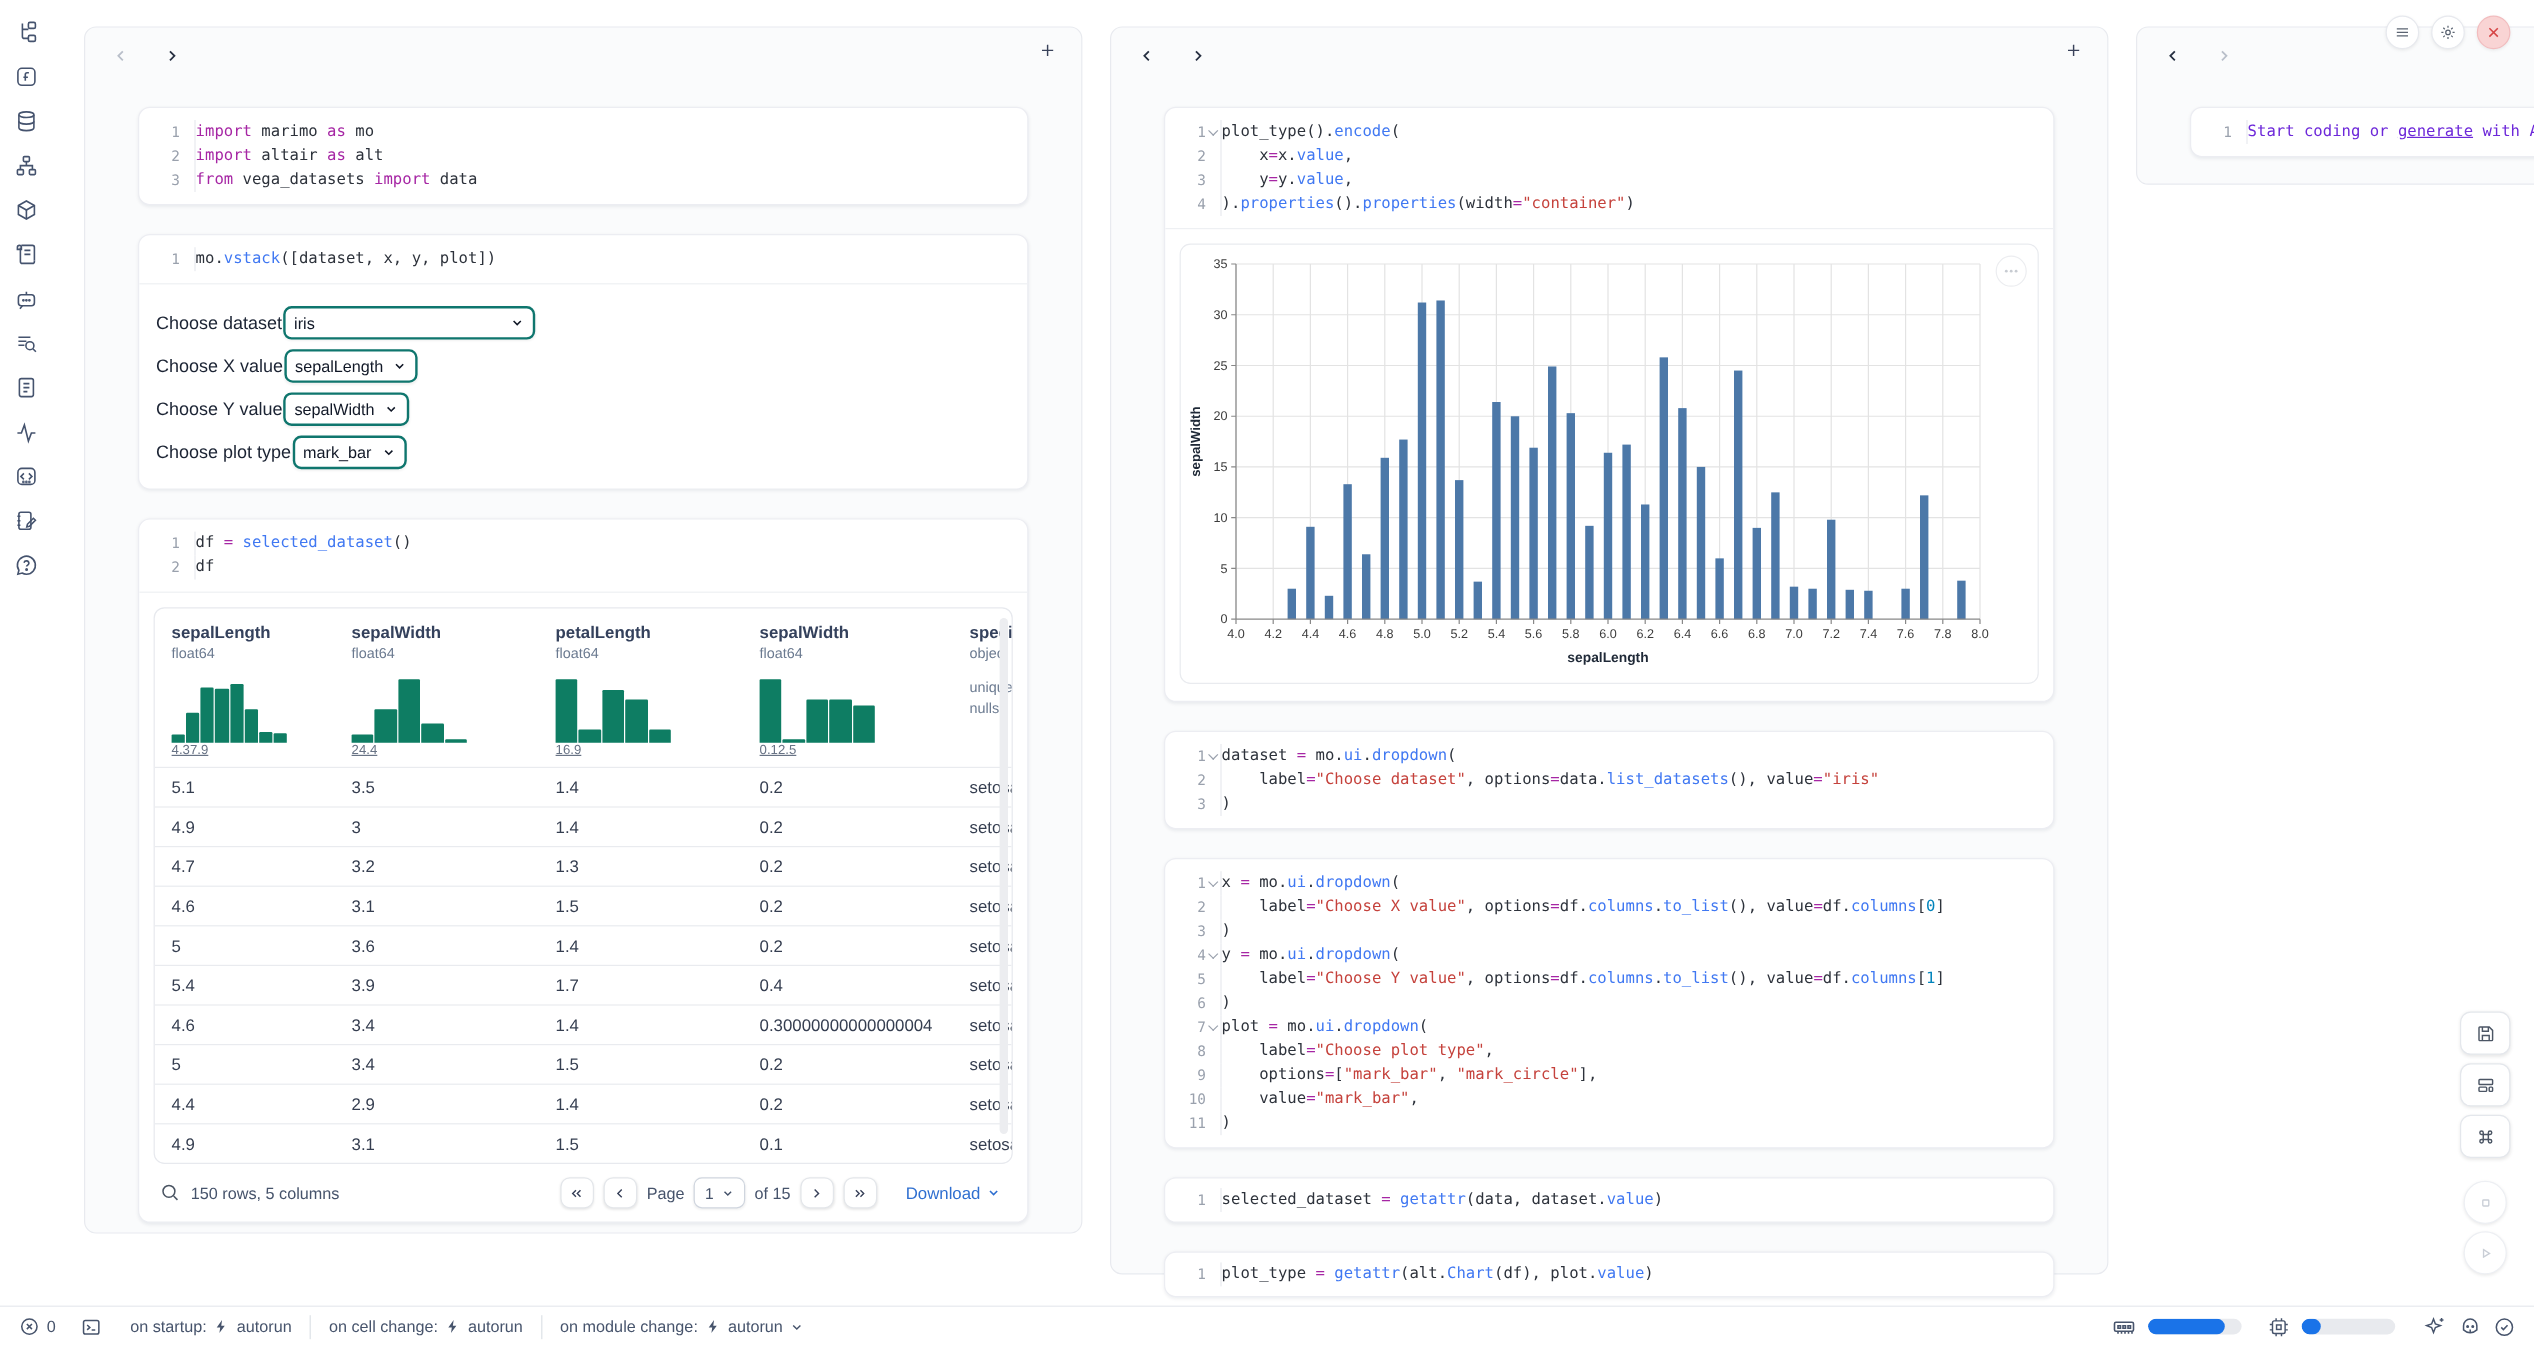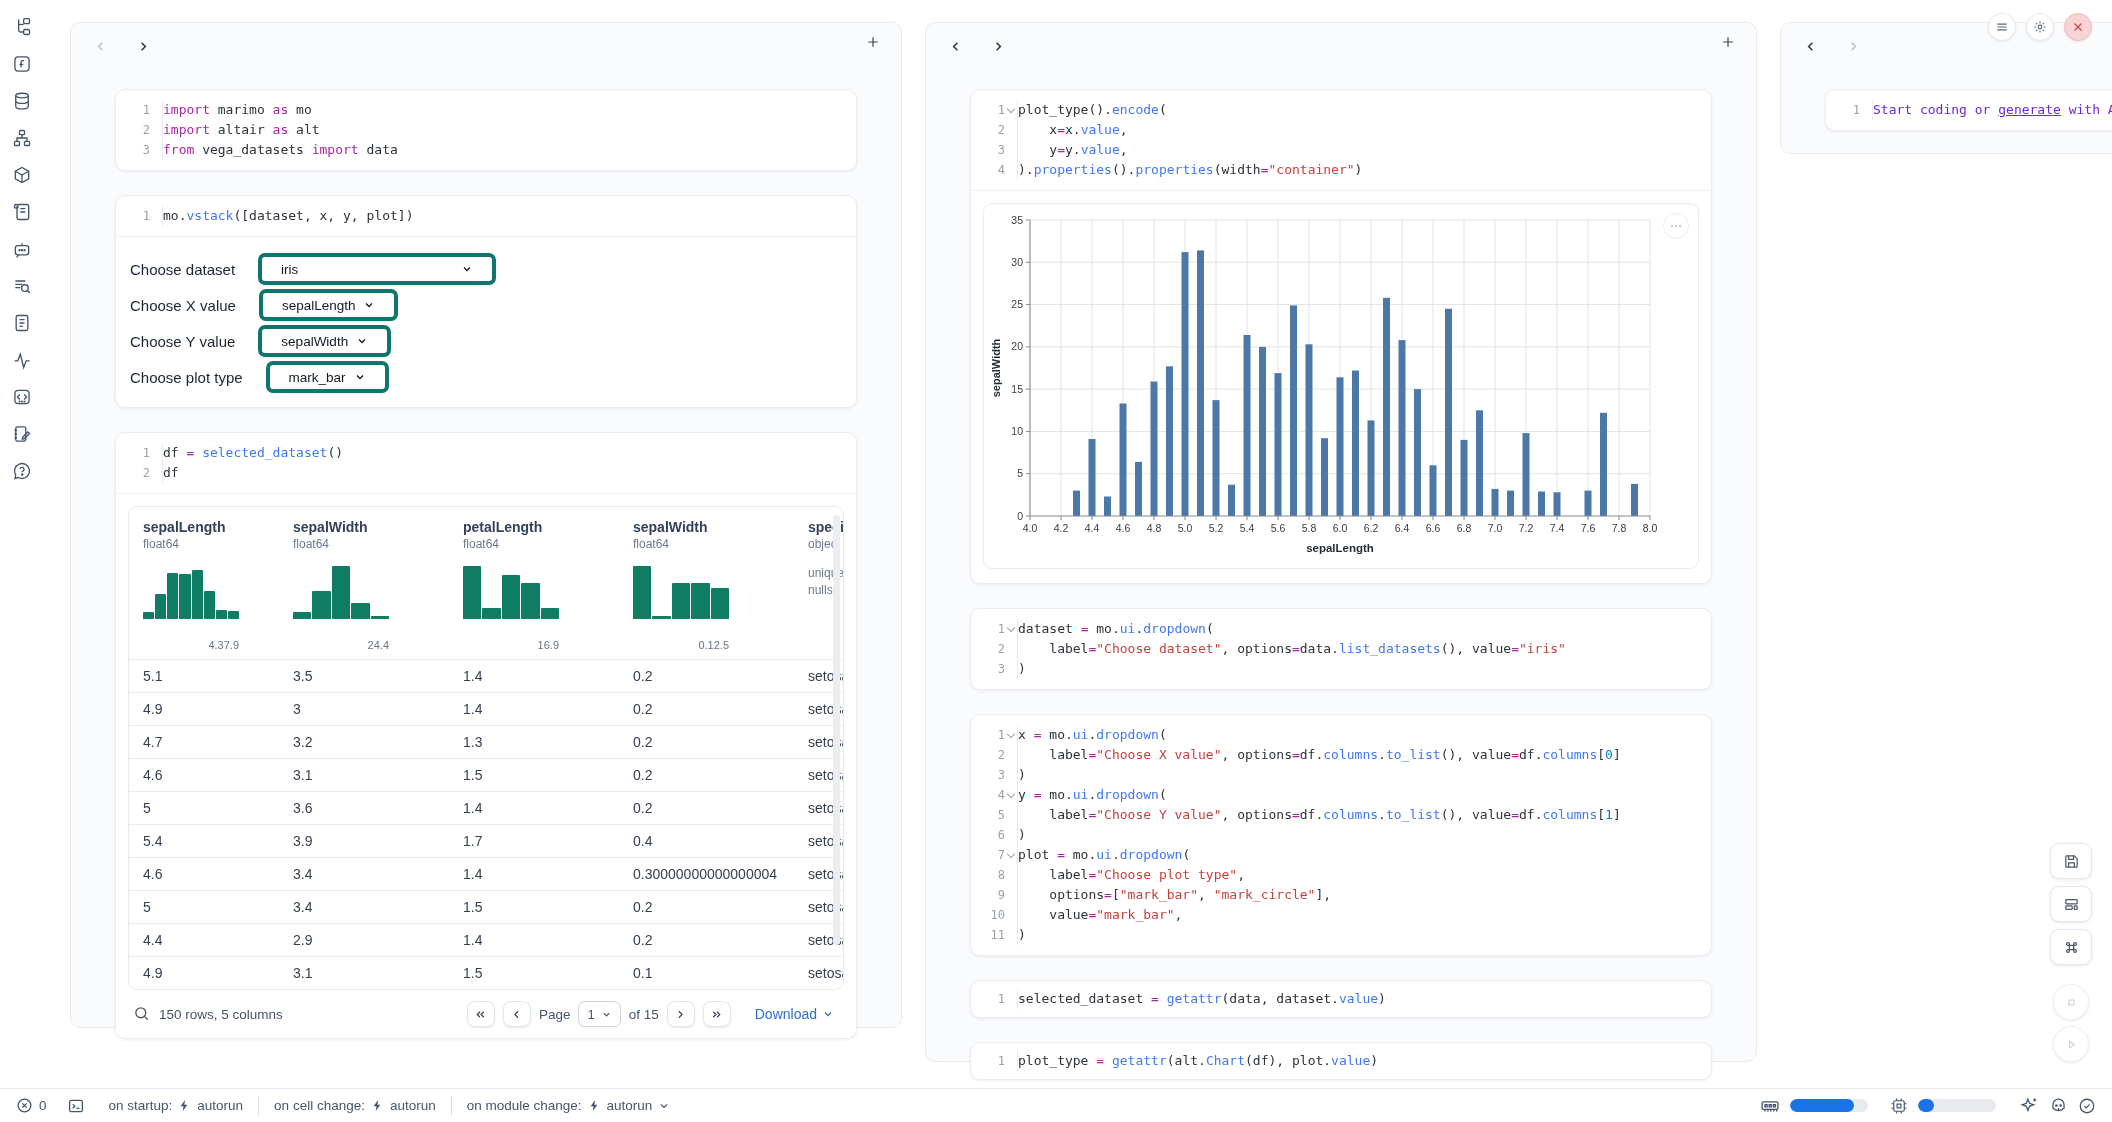--- a/index.html
+++ b/index.html
@@ -37,37 +37,37 @@
         border-right:1.4px solid #9aa1ad;border-bottom:1.4px solid #9aa1ad;transform:rotate(45deg);}
   .cl-body{border-left:1px solid #e8eaee;padding-left:0;color:#2d323b;}
   .tk-k,.tk-o{color:#a626a4;}
   .tk-f{color:#4078f2;}
   .tk-s{color:#c5423c;}
   .tk-n{color:#0184bc;}
   .out{border-top:1px solid #eef0f3;}
 
   
   .form{padding:14px 14px 12px;}
-  .form-row{display:flex;align-items:center;height:36px;gap:23px;font-size:15px;color:#1c2434;}
+  .form-row{display:flex;align-items:center;height:36px;gap:1px;font-size:15px;color:#1c2434;}
   .select{display:inline-flex;align-items:center;justify-content:space-between;gap:8px;height:24px;
-          border:4px solid #0f766e;border-radius:7px;background:#fff;padding:0 19px;
+          border:2px solid #0f766e;border-radius:7px;background:#fff;padding:0 7px;
           box-shadow:0 1px 2px rgba(0,0,0,.06);font-size:13.5px;color:#111827;cursor:pointer;}
   .select svg{width:12px;height:12px;color:#111827;}
   .select.wide{width:192px;}
 
   
   .out-table{padding:12px 12px 0;}
   .tbl{position:relative;border:1px solid #e7e9ee;border-radius:9px;overflow:hidden;background:#fff;}
   .tbl-grid{display:grid;grid-template-columns:150px 170px 170px 175px 120px;}
   .th{padding:12px 0 8px 14px;}
   .th .nm{font-size:14px;font-weight:bold;color:#34415c;}
   .th .tp{font-size:12px;color:#6b7a90;margin-top:2px;}
   .hist{display:flex;align-items:flex-end;gap:1px;width:96px;height:56px;margin-top:12px;}
   .hist i{flex:1;display:block;border-radius:1px 1px 0 0;}
-  .range{display:flex;justify-content:flex-end;width:96px;font-size:11px;color:#687385;margin-top:20px;}
+  .range{display:flex;justify-content:flex-start;width:96px;font-size:11px;color:#687385;margin-top:0;text-decoration:underline;}
   .meta{font-size:12px;color:#6b7a90;margin-top:14px;line-height:17px;white-space:nowrap;}
   .tbl-row{border-top:1px solid #e9ebef;}
   .tbl-row .td{padding-left:14px;line-height:32px;height:32px;font-size:14px;color:#353e50;white-space:nowrap;overflow:hidden;}
   .tbl-scroll{position:absolute;right:3px;top:8px;width:7px;height:430px;border-radius:4px;background:#ecedf0;}
 
   .tbl-footer{display:flex;align-items:center;height:48px;padding:0 4px;font-size:13.5px;color:#46536b;}
   .tbl-footer .search{background:none;border:0;color:#4b5563;width:18px;height:18px;padding:0;margin-right:9px;cursor:pointer;}
   .tbl-footer .search svg{width:17px;height:17px;}
   .pg{margin-left:auto;display:flex;align-items:center;gap:8px;}
   .pg-btn{width:28px;height:26px;border:1px solid #e3e6ea;border-radius:8px;background:#fff;cursor:pointer;

